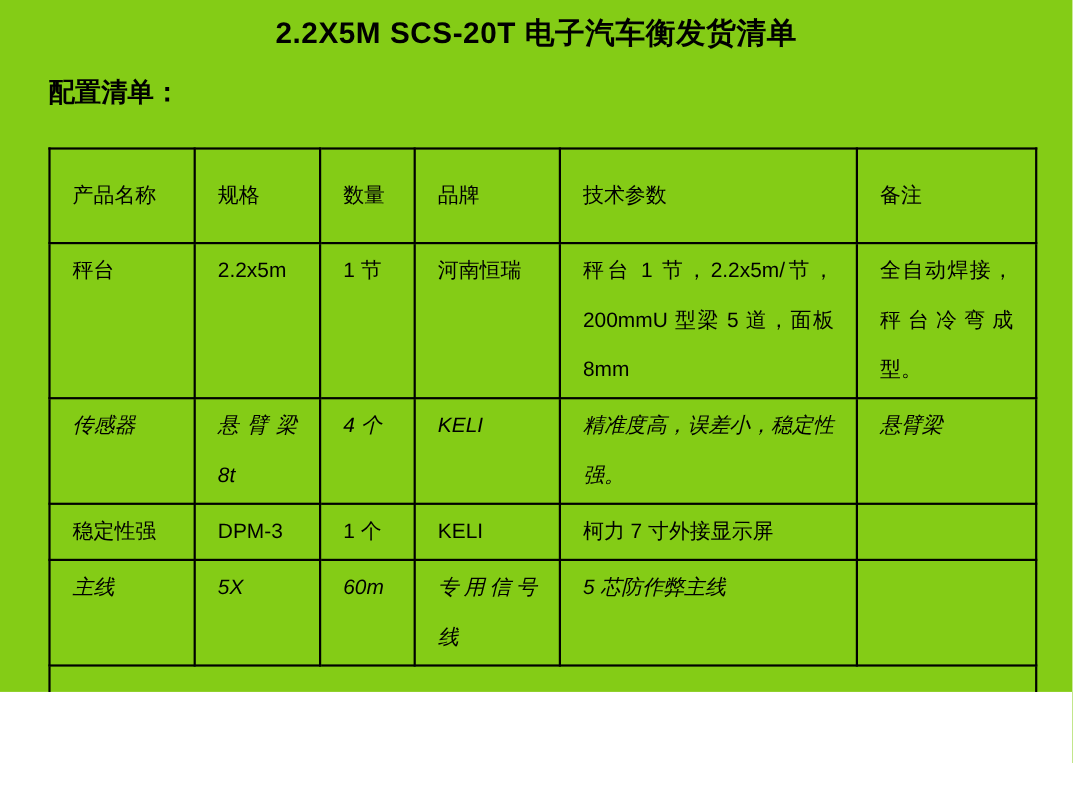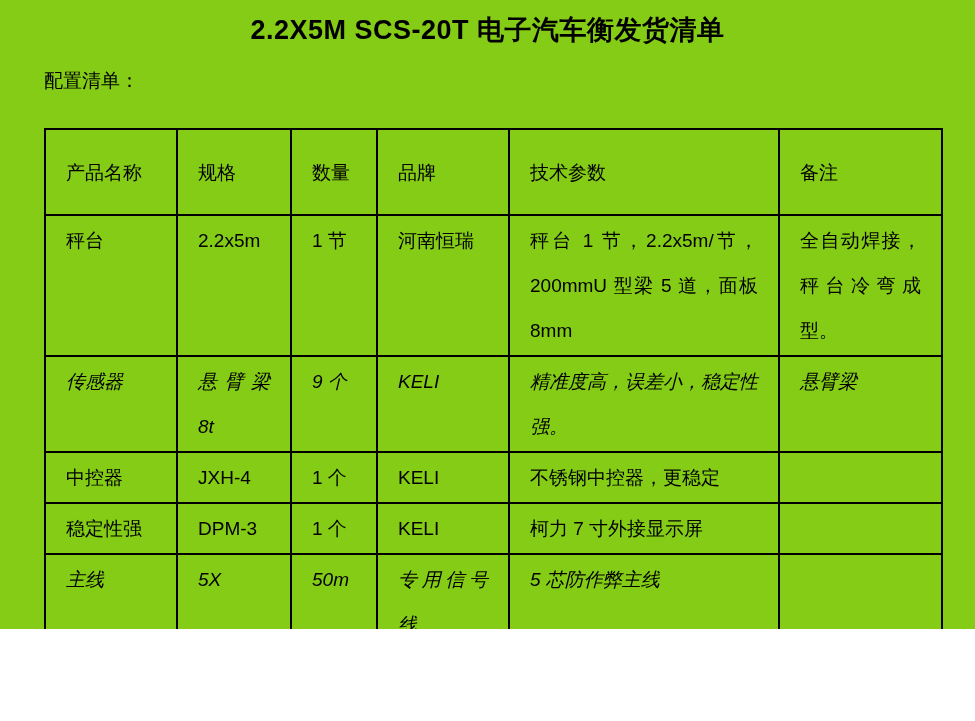--- a/index.html
+++ b/index.html
@@ -18,22 +18,22 @@
   }
   .doc-title {
     padding-top: 12px;
     text-align: center;
     font-size: 27px;
     font-weight: bold;
     letter-spacing: 0.5px;
   }
   .section-label {
     margin: 20px 16px 0 44px;
-    font-size: 19px;
-    font-weight: normal;
+    font-size: 24px;
+    font-weight: bold;
   }
   table.config-table {
     border-collapse: collapse;
     table-layout: fixed;
     width: 897px;
     margin: 34px 0 0 44px;
   }
   table.config-table th,
   table.config-table td {
     border: 2px solid #000000;
@@ -96,45 +96,37 @@
         <td>秤台</td>
         <td>2.2x5m</td>
         <td>1 节</td>
         <td>河南恒瑞</td>
         <td>秤台 1 节，2.2x5m/节，200mmU 型梁 5 道，面板 8mm</td>
         <td>全自动焊接，秤台冷弯成型。</td>
       </tr>
       <tr class="r-tall2">
         <td>传感器</td>
         <td>悬臂梁 8t</td>
-        <td>9 个</td>
+        <td>4 个</td>
         <td>KELI</td>
         <td>精准度高，误差小，稳定性强。</td>
         <td>悬臂梁</td>
-      </tr>
-      <tr class="r-short">
-        <td>中控器</td>
-        <td>JXH-4</td>
-        <td>1 个</td>
-        <td>KELI</td>
-        <td>不锈钢中控器，更稳定</td>
-        <td></td>
       </tr>
       <tr class="r-short">
         <td>稳定性强</td>
         <td>DPM-3</td>
         <td>1 个</td>
         <td>KELI</td>
         <td>柯力 7 寸外接显示屏</td>
         <td></td>
       </tr>
       <tr class="r-short2">
         <td>主线</td>
         <td>5X</td>
-        <td>50m</td>
+        <td>60m</td>
         <td>专用信号线</td>
         <td>5 芯防作弊主线</td>
         <td></td>
       </tr>
       <tr class="footer-row">
         <td colspan="6">
           
         </td>
       </tr>
     </tbody>

